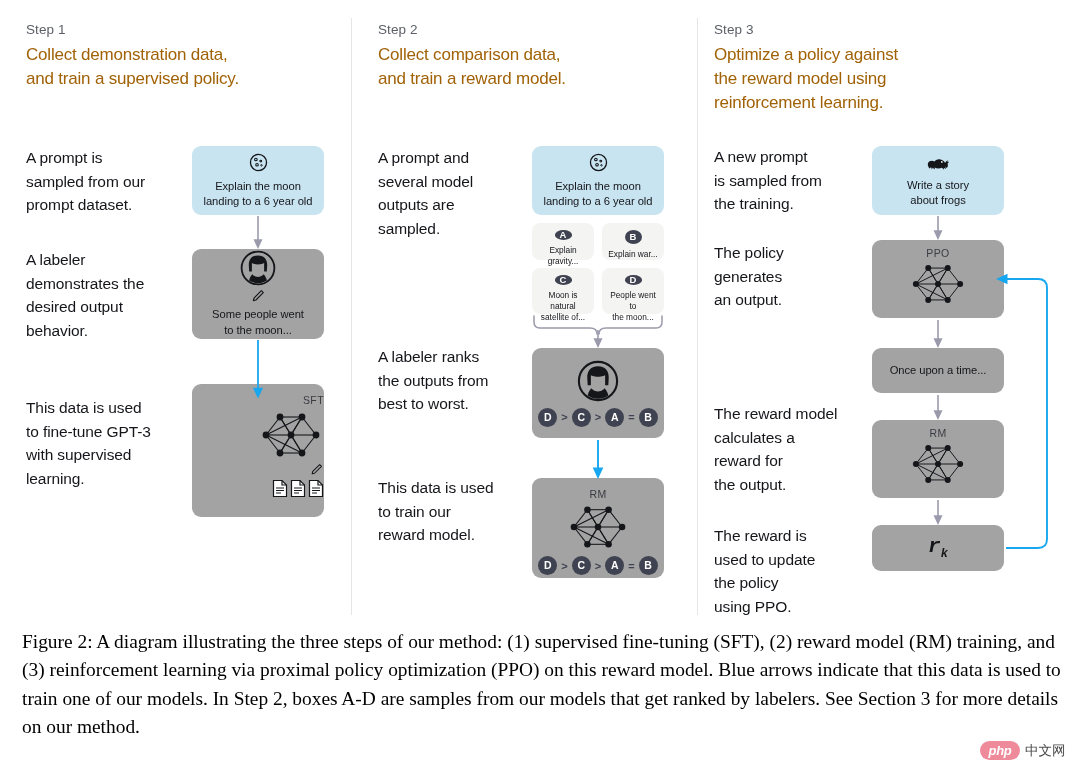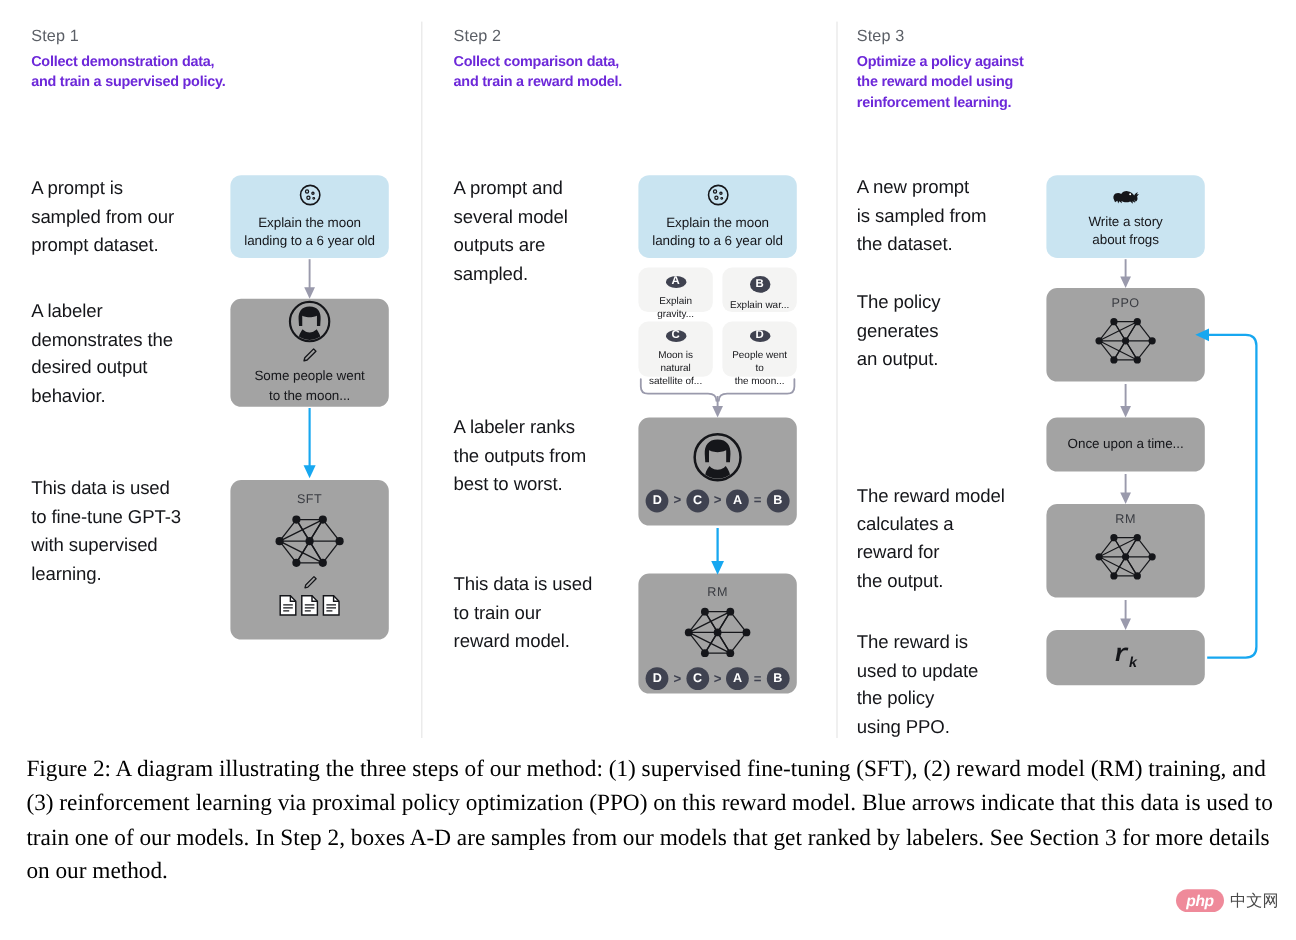--- a/index.html
+++ b/index.html
@@ -49,25 +49,25 @@
     top: 22px;
     left: 0;
     font-size: 13.5px;
     color: #5b5f66;
     letter-spacing: 0.1px;
   }
   .step-title {
     position: absolute;
     top: 43px;
     left: 0;
-    font-size: 12px;
-    font-weight: 700;
+    font-size: 17px;
+    font-weight: 400;
     line-height: 1.42;
     letter-spacing: -0.2px;
-    color: #6d28d9;
+    color: #a16207;
     width: 300px;
   }
 
   
   .desc {
     position: absolute;
     left: 0;
     width: 170px;
     font-size: 15.5px;
     line-height: 1.52;
@@ -273,21 +273,21 @@
       </span>
       <span style="margin-top:2px;">
         <svg class="icon-svg" width="16" height="16" viewBox="0 0 20 20">
           <path d="M14.2 3.4 L16.6 5.8 L7.4 15 L4.2 15.8 L5 12.6 Z" fill="none" stroke="#15161a" stroke-width="1.4" stroke-linejoin="round"></path>
         </svg>
       </span>
       <div class="box-text" style="margin-top:3px; white-space: pre-line;">Some people went
 to the moon...</div>
     </div>
 
-    <div class="box" style="left:166px; top:400px; width:132px; height:133px; justify-content:flex-start; padding-top:10px;">
+    <div class="box" style="left:166px; top:384px; width:132px; height:133px; justify-content:flex-start; padding-top:10px;align-items:flex-end;">
       <div class="box-caption">SFT</div>
       <span style="margin-top:3px;">
         <svg class="icon-svg" width="66" height="52" viewBox="0 0 66 52">
           <g stroke="#15161a" stroke-width="1.1" fill="none">
             <line x1="8" y1="26" x2="22" y2="8"></line>
               <line x1="8" y1="26" x2="22" y2="44"></line>
             <line x1="8" y1="26" x2="33" y2="26"></line>
               <line x1="8" y1="26" x2="44" y2="8"></line>
             <line x1="8" y1="26" x2="44" y2="44"></line>
             <line x1="22" y1="8" x2="33" y2="26"></line>
@@ -469,21 +469,21 @@
   </div>
 
   <div class="column" id="col-3">
     <div class="step-label">Step 3</div>
     <div class="step-title" style="white-space: pre-line;">Optimize a policy against
 the reward model using
 reinforcement learning.</div>
 
     <div class="desc" style="top: 145px; white-space: pre-line;">A new prompt
 is sampled from
-the dataset.</div>
+the training.</div>
     <div class="desc" style="top: 241px; white-space: pre-line;">The policy
 generates
 an output.</div>
     <div class="desc" style="top: 402px; white-space: pre-line;">The reward model
 calculates a
 reward for
 the output.</div>
     <div class="desc" style="top: 524px; white-space: pre-line;">The reward is
 used to update
 the policy

